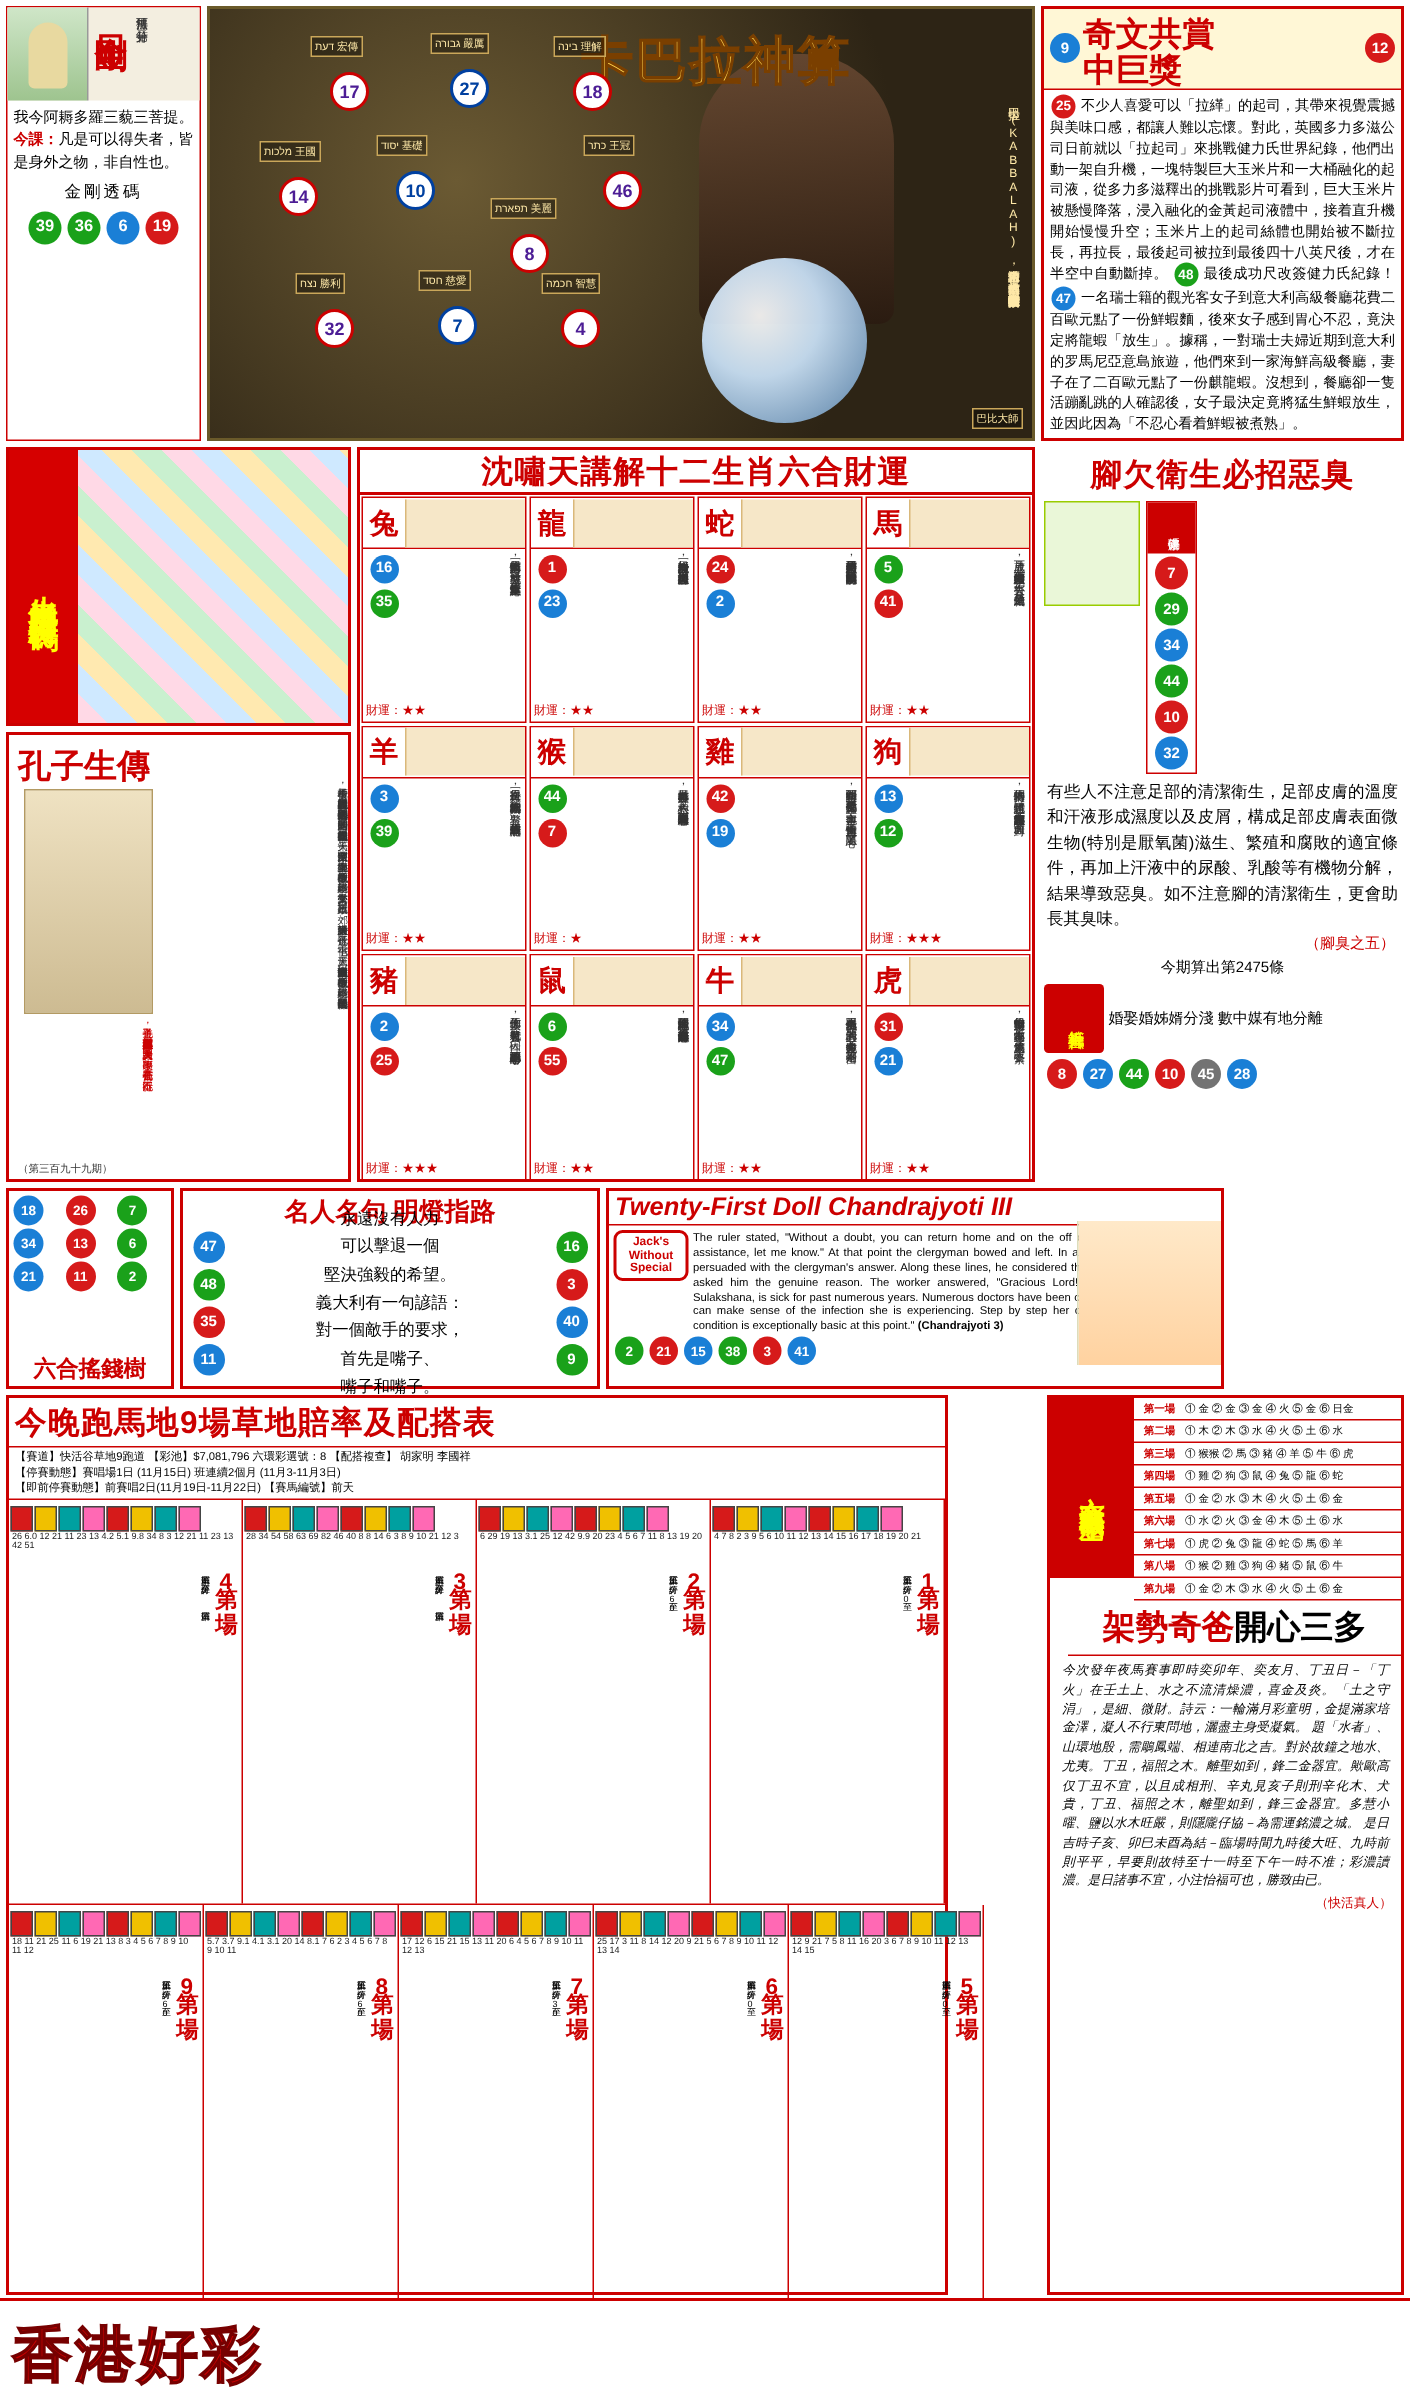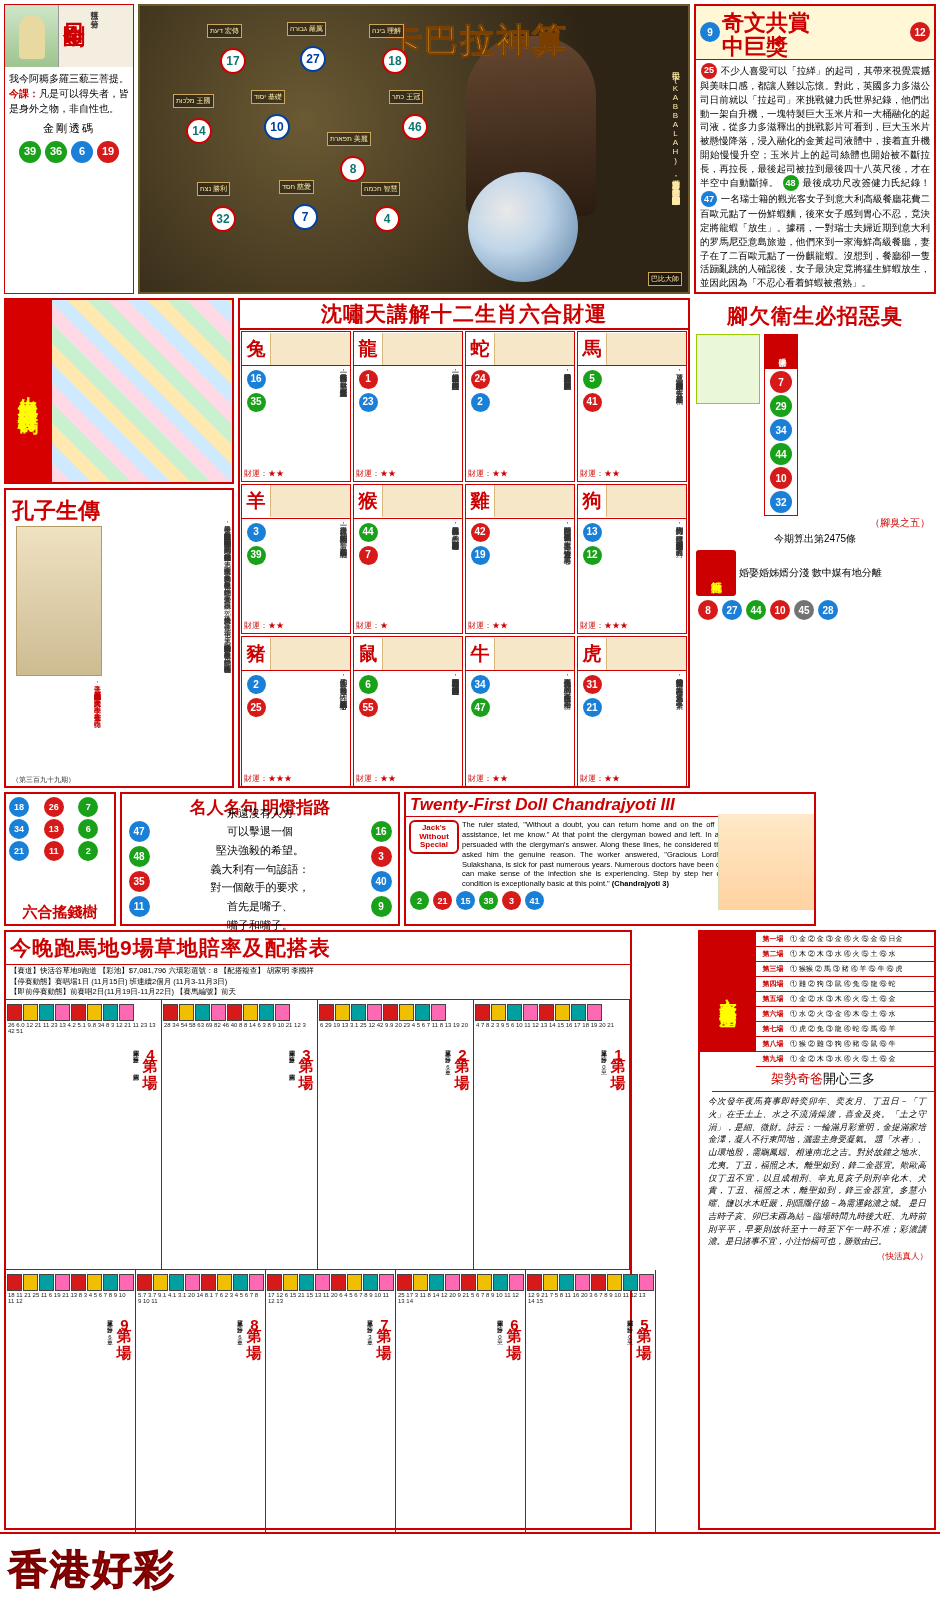--- a/index.html
+++ b/index.html
@@ -38,21 +38,21 @@
   #buddha-balls .ball { width:22px; height:22px; font-size:11px; }
 
   
   #kabbalah { left:138px; top:4px; width:552px; height:290px;
     background:radial-gradient(circle at 30% 40%, #6b5a33, #2d2415 70%);
     border:2px solid #6a5a2a; overflow:hidden; }
   #kab-title { position:absolute; right:120px; top:12px; font-size:34px; font-weight:bold; color:#ffd24d;
      -webkit-text-stroke:1px #7a3f00; letter-spacing:2px;}
   #kab-side { position:absolute; right:8px; top:60px; width:100px; font-size:8px; color:#ffe9a8; line-height:1.35;
      writing-mode:vertical-rl; text-orientation:upright; height:210px;}
-  .seph { position:absolute; width:26px; height:26px; border-radius:50%; background:#fff; color:#0f766e;
+  .seph { position:absolute; width:26px; height:26px; border-radius:50%; background:#fff; color:#4c1d95;
       font-weight:bold; font-size:12px; display:flex; align-items:center; justify-content:center; border:2px solid #c00; }
   .seph.blue { color:#0040a0; border-color:#0040a0;}
   .sephbox { position:absolute; border:1px solid #caa75a; background:rgba(0,0,0,.35); color:#ffe9a8; font-size:7px;
      text-align:center; padding:1px 2px;}
   #kab-orb { position:absolute; right:110px; bottom:10px; width:110px; height:110px; border-radius:50%;
      background:radial-gradient(circle at 35% 35%, #fff, #cfe8ff 40%, #5b89b5 100%); opacity:.9;}
   #kab-woman { position:absolute; right:92px; top:30px; width:130px; height:180px;
      background:linear-gradient(#6b4a33,#2a1a10); border-radius:60px 60px 10px 10px; opacity:.85;}
 
   
@@ -162,21 +162,21 @@
   
   #rightcol { left:698px; top:930px; width:238px; height:600px; border:2px solid #c00; background:#fff;}
   #rc-head { display:flex; }
   #rc-title { width:56px; background:#c00; color:#ff0; font-size:17px; font-weight:bold;
      writing-mode:vertical-rl; text-orientation:upright; display:flex; align-items:center; justify-content:center;
      height:120px; letter-spacing:2px;}
   #rc-list { flex:1; font-size:7px; }
   .rc-row { display:flex; border-bottom:1px solid #c00; height:15px; align-items:center;}
   .rc-k { width:34px; color:#c00; font-weight:bold; text-align:center;}
   .rc-v { flex:1; }
-  #rc-sub { text-align:center; font-size:13px; font-weight:normal; color:#c00; padding:3px 0; border-bottom:1px solid #c00;margin-left:12px;}
+  #rc-sub { text-align:center; font-size:22px; font-weight:bold; color:#c00; padding:3px 0; border-bottom:1px solid #c00;margin-left:12px;}
   #rc-sub .blk { color:#000;}
   #rc-text { font-size:8.5px; line-height:1.5; padding:3px 8px; text-align:justify;font-style:italic;}
   #rc-sign { text-align:right; font-size:8.5px; color:#c00; padding-right:6px;}
 
   
   #footer { left:0; top:1532px; width:940px; height:68px; background:#fff; border-top:2px solid #c00;}
   #f-left { position:absolute; left:8px; top:8px; font-size:40px; font-weight:bold; color:#c00;
      -webkit-text-stroke:1px #700; letter-spacing:2px;}
   #f-right { position:absolute; left:320px; top:4px; font-size:44px; font-weight:bold; color:#f0c000;
      -webkit-text-stroke:2px #c00; letter-spacing:2px;}
@@ -451,20 +451,21 @@
         <div id="fa-code-balls">
             <div class="ball fa-ball" style="background: rgb(214, 26, 26);">7</div>
             <div class="ball fa-ball" style="background: rgb(26, 161, 26);">29</div>
             <div class="ball fa-ball" style="background: rgb(26, 127, 214);">34</div>
             <div class="ball fa-ball" style="background: rgb(26, 161, 26);">44</div>
             <div class="ball fa-ball" style="background: rgb(214, 26, 26);">10</div>
             <div class="ball fa-ball" style="background: rgb(26, 127, 214);">32</div>
           </div>
       </div>
     </div>
+    <div id="fa-text">有些人不注意足部的清潔衛生，足部皮膚的溫度和汗液形成濕度以及皮屑，構成足部皮膚表面微生物(特別是厭氧菌)滋生、繁殖和腐敗的適宜條件，再加上汗液中的尿酸、乳酸等有機物分解，結果導致惡臭。如不注意腳的清潔衛生，更會助長其臭味。</div>
     <div id="fa-sign">（腳臭之五）</div>
     <div id="fa-note">今期算出第2475條</div>
     <div id="fa-bottom">
       <div id="fa-lx">六合鐵板神算</div>
       <div style="flex:1;font-size:10px;">婚娶婚姊婿分淺 數中媒有地分離</div>
     </div>
     <div id="fa-bottom-balls" style="display:flex;gap:4px;padding:0 4px;">
         <div class="ball" style="background: rgb(214, 26, 26); width: 20px; height: 20px; font-size: 10px;">8</div>
         <div class="ball" style="background: rgb(26, 127, 214); width: 20px; height: 20px; font-size: 10px;">27</div>
         <div class="ball" style="background: rgb(26, 161, 26); width: 20px; height: 20px; font-size: 10px;">44</div>

